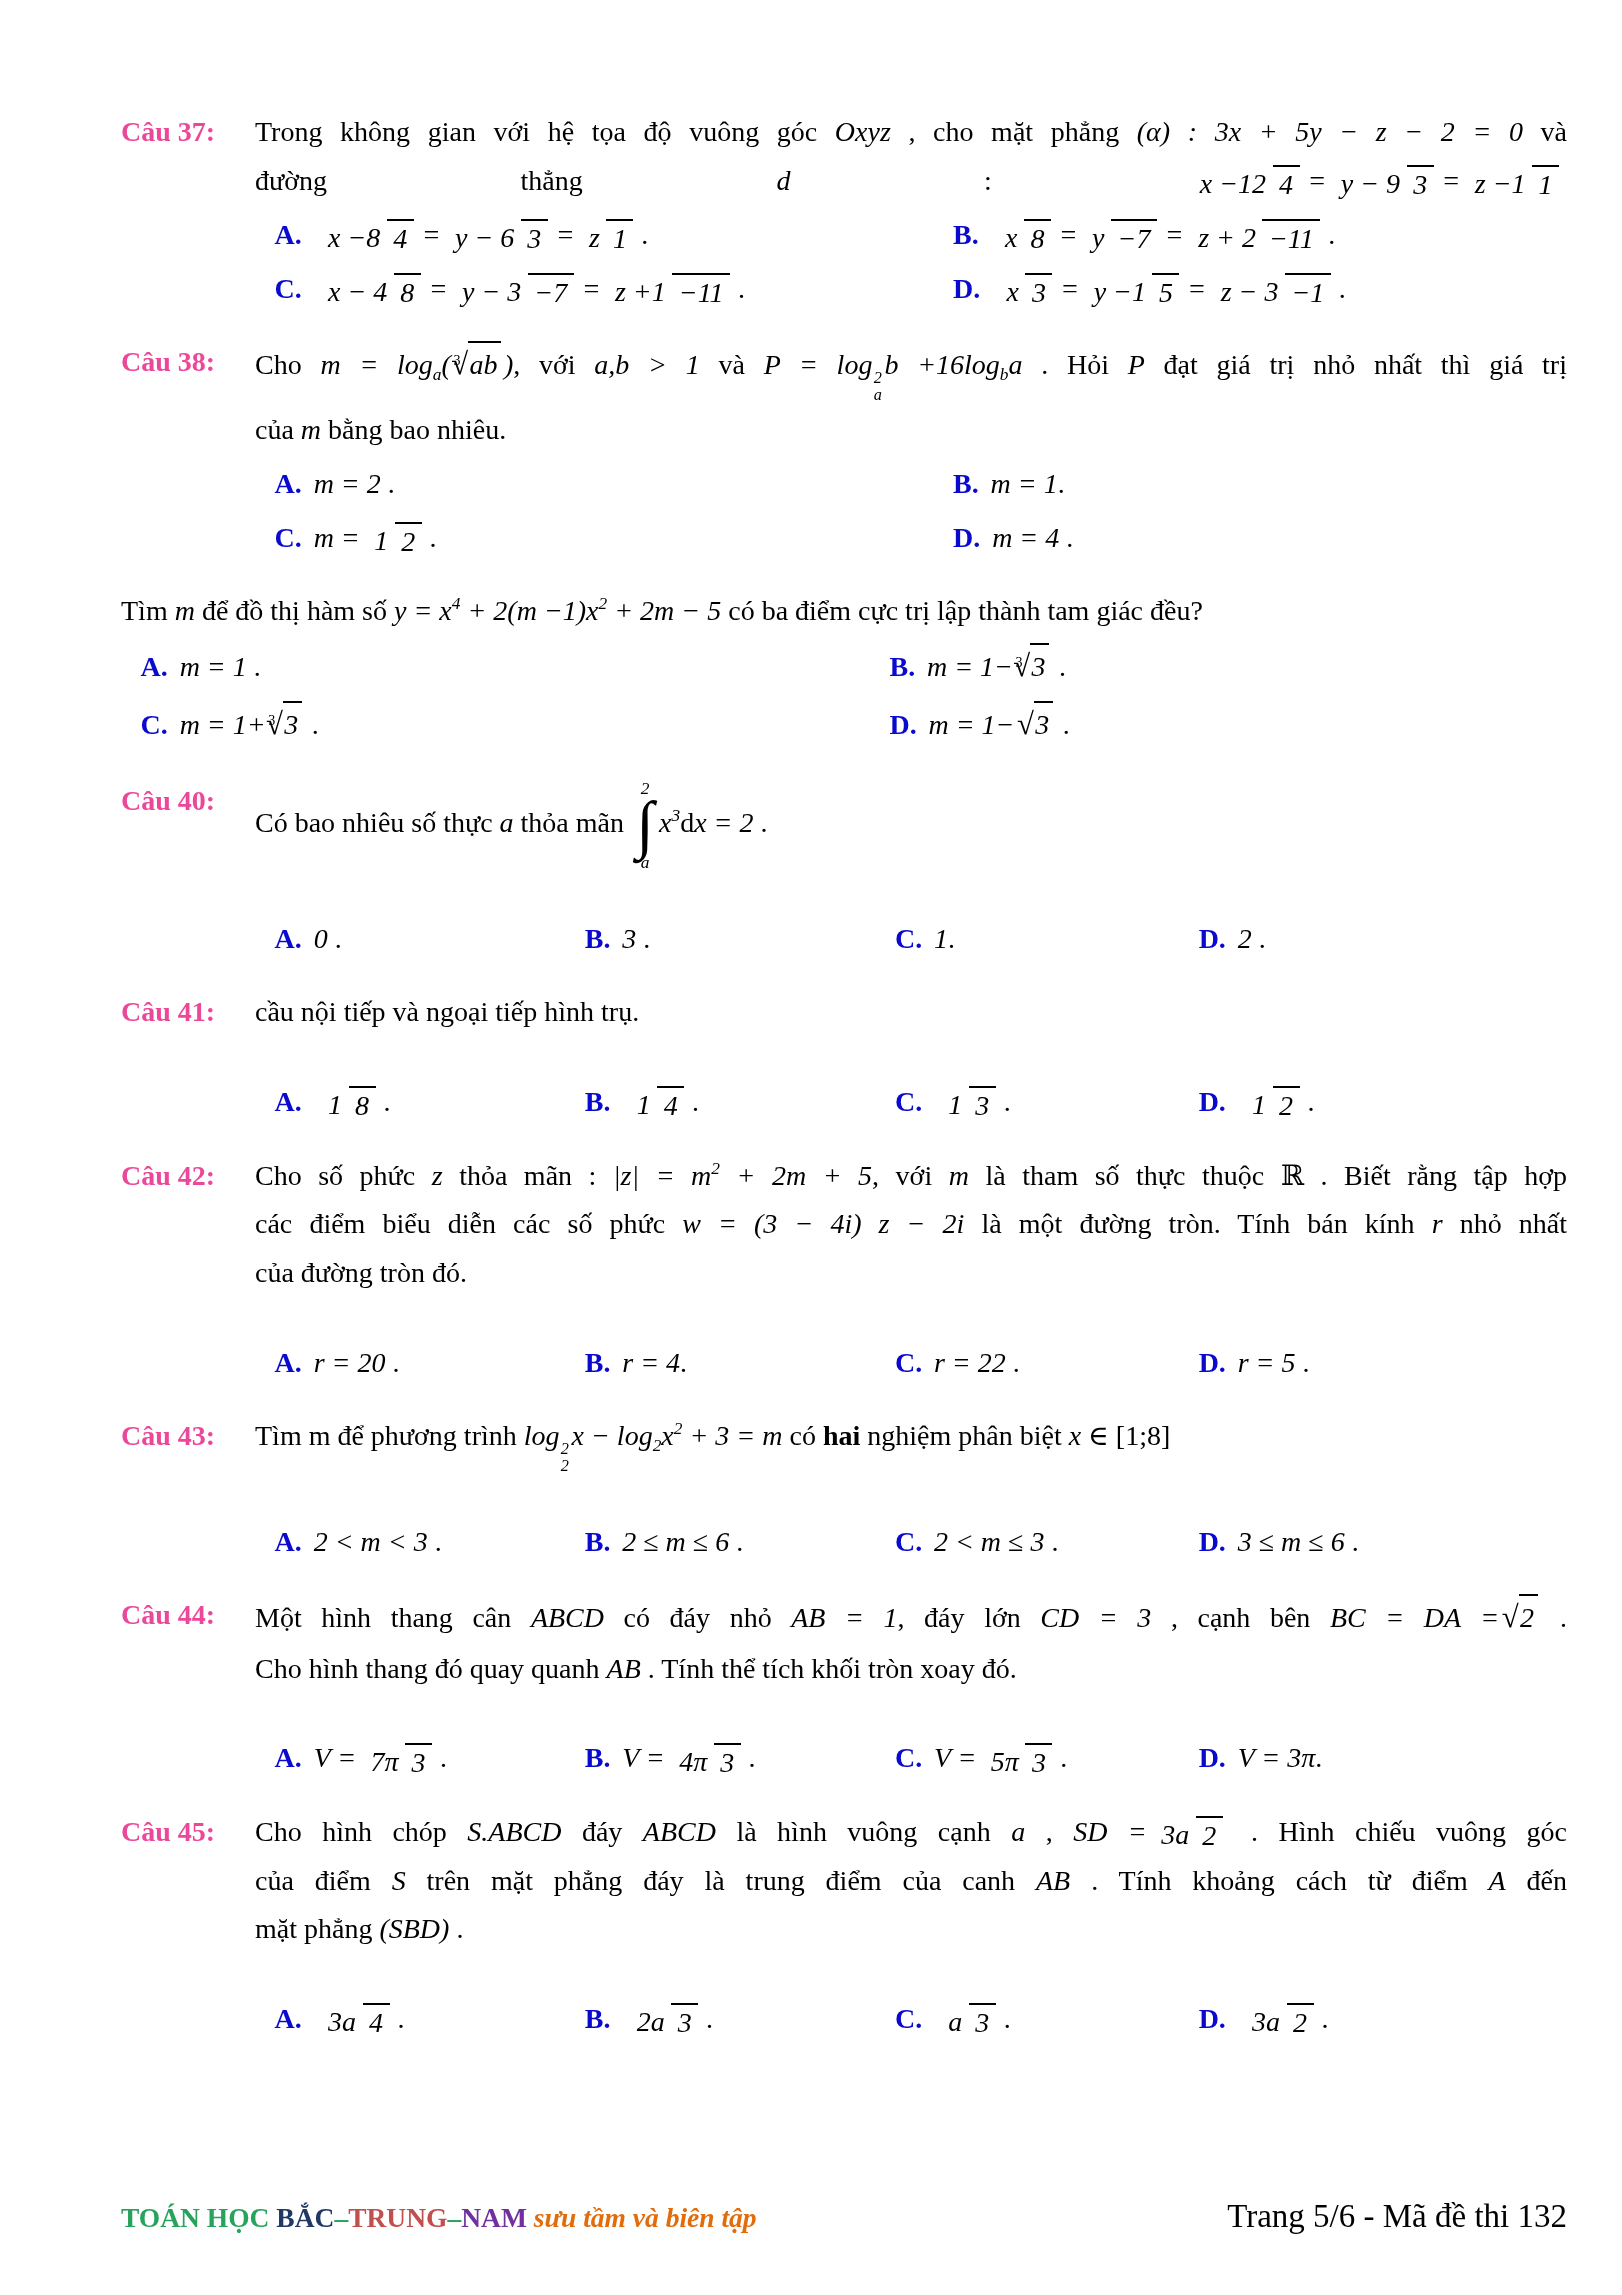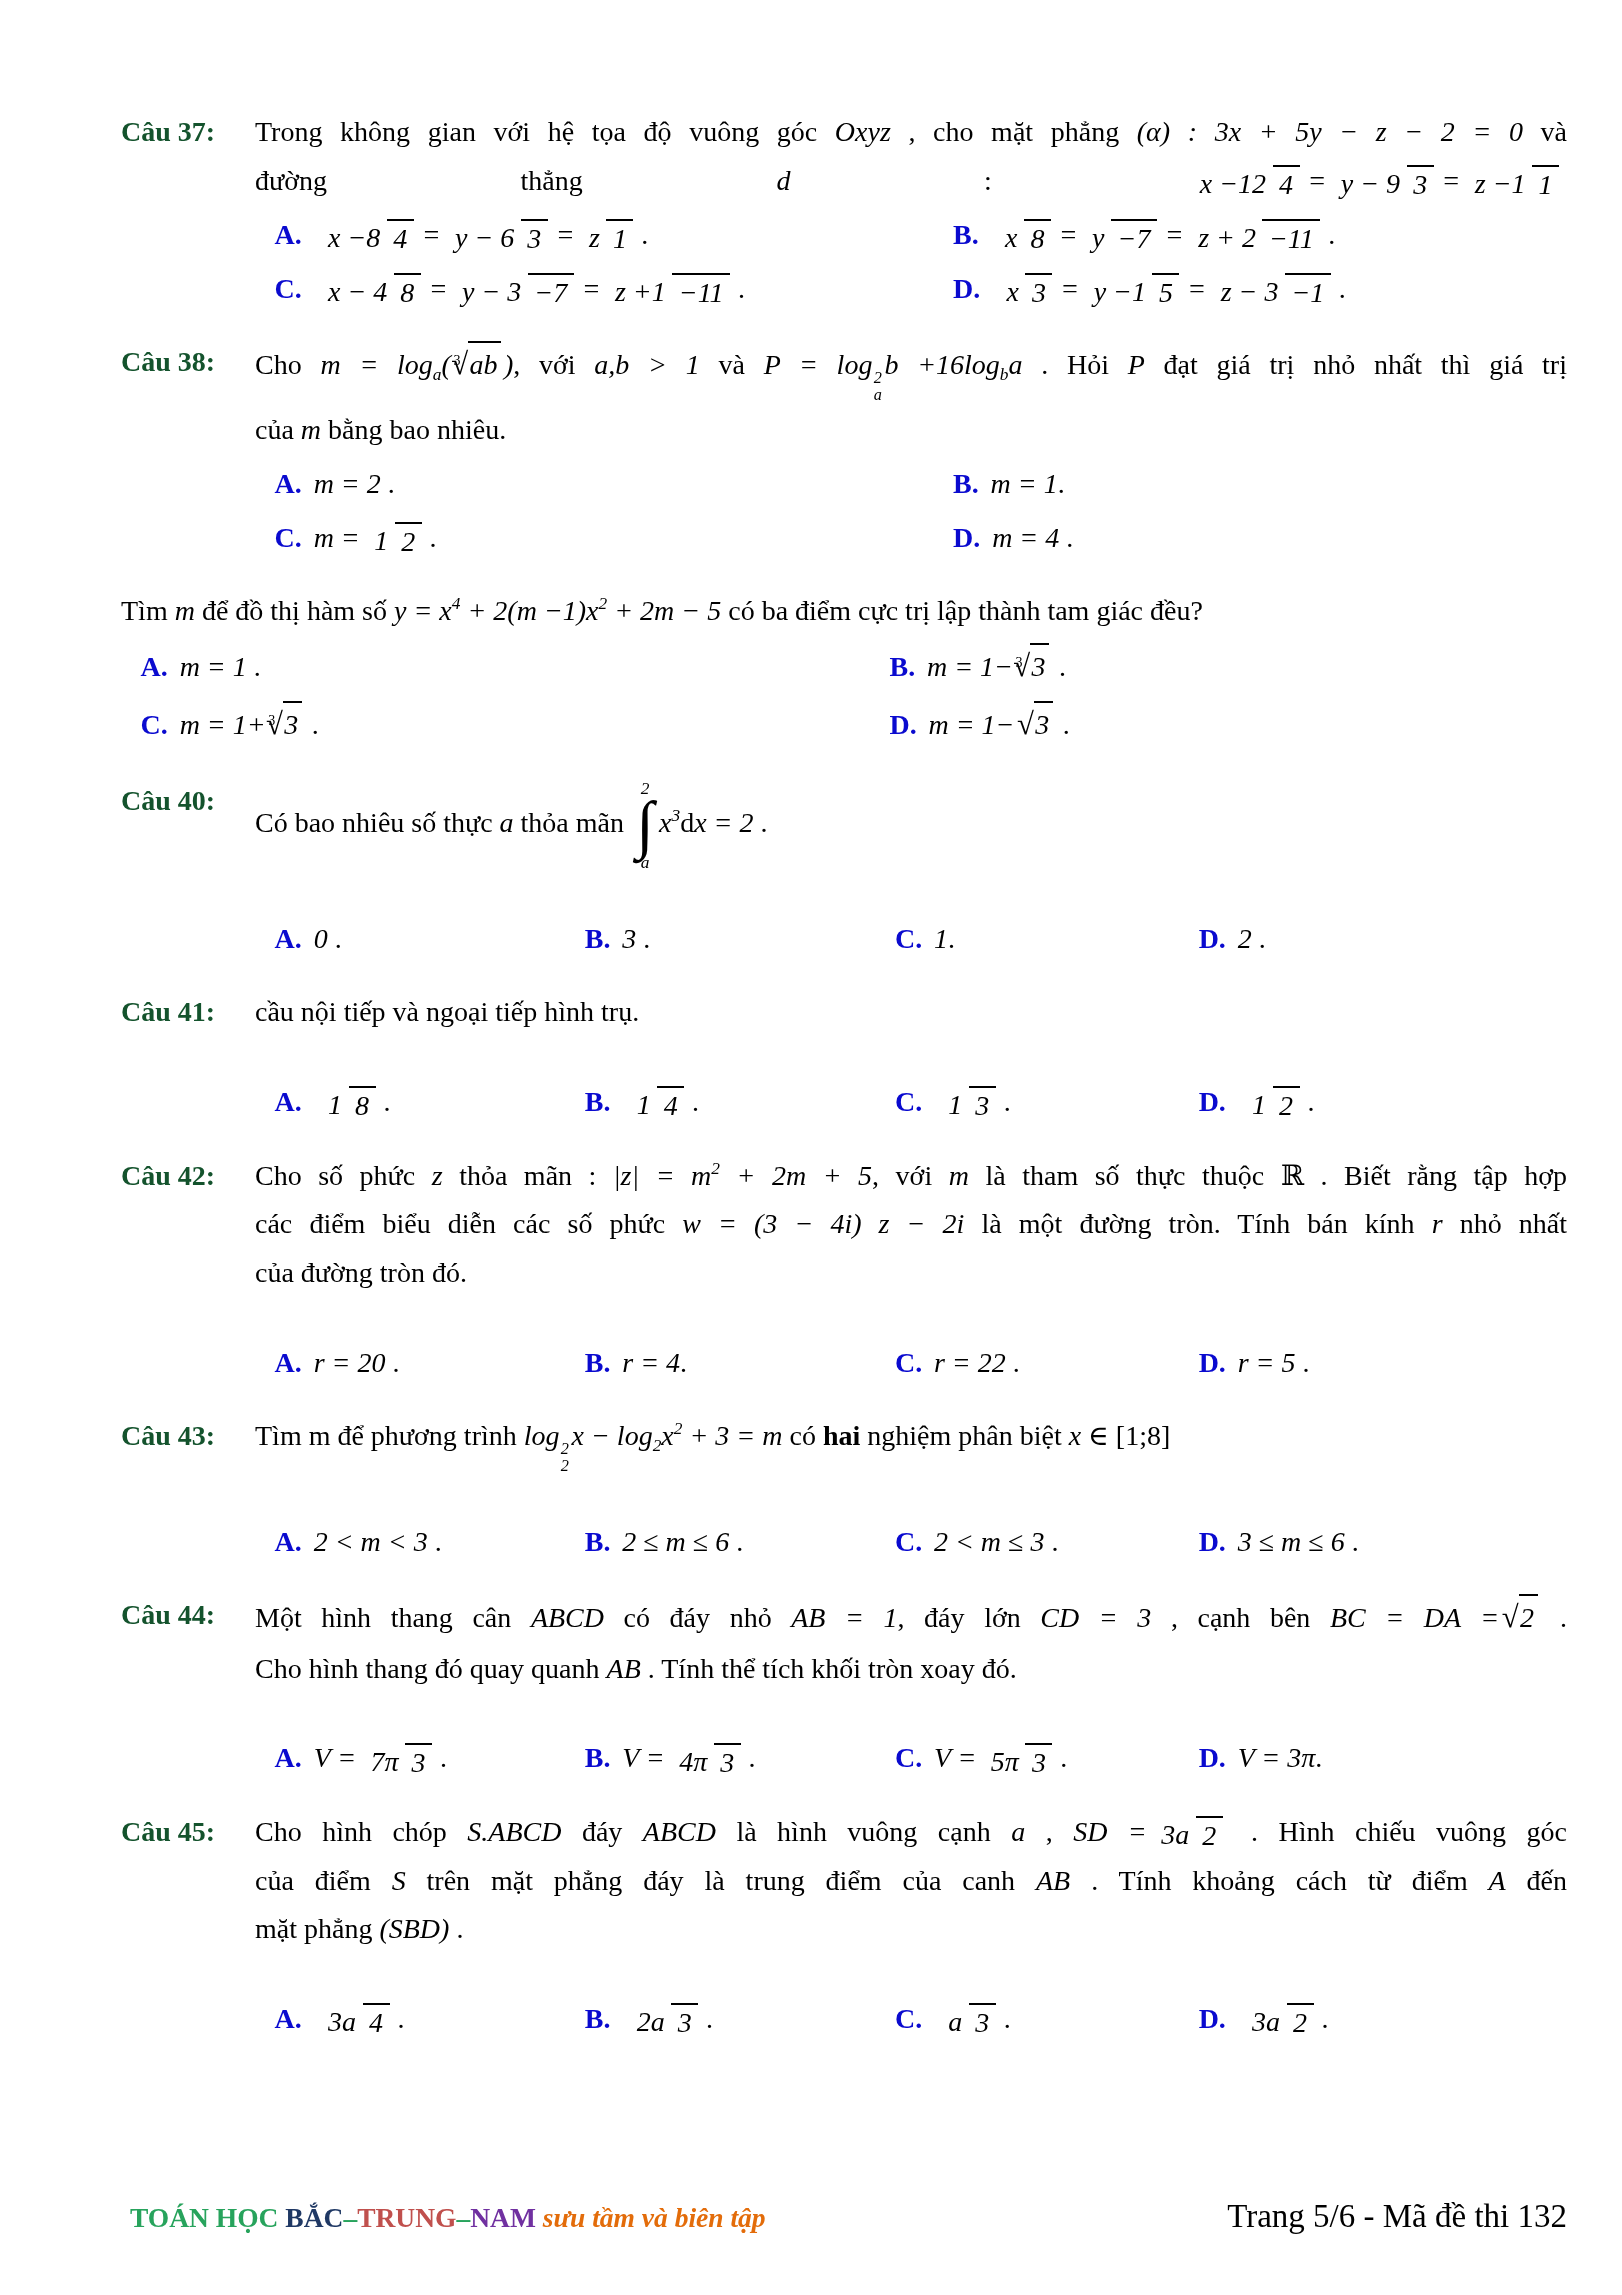--- a/index.html
+++ b/index.html
@@ -9,21 +9,21 @@
     background:#ffffff;
     box-sizing:border-box;
     padding:110px 56px 0 121px;
     font-family:"Liberation Serif","DejaVu Serif",serif;
     font-size:28px;color:#000;
     overflow:hidden;
   }
   .question{display:flex;margin-bottom:30px;}
   .qlabel{
     flex:0 0 134px;
-    color:#14532d;font-weight:bold;
+    color:#ec4899;font-weight:bold;
     white-space:nowrap;
     line-height:1.6;
   }
   .qbody{flex:1;min-width:0;}
   .qline{line-height:1.6;margin-bottom:3.9px;}
   .jl{text-align:justify;text-align-last:justify;}
   .tx{}
   .mi{font-style:italic;}
   .bd{font-weight:bold;}
   .sup{font-size:.62em;vertical-align:.62em;font-style:italic;}
@@ -41,21 +41,21 @@
   .int{display:inline-flex;flex-direction:column;align-items:center;
        vertical-align:middle;margin:0 5.2px;line-height:1;}
   .is{font-size:2.3em;line-height:.85;}
   .ih,.il{font-size:.62em;line-height:1.1;}
   .opts{display:grid;row-gap:10.5px;margin-top:9.2px;padding-left:19.6px;align-items:center;}
   .opts.cols2{grid-template-columns:52.5% 47.5%;}
   .opts.cols4{grid-template-columns:24% 24% 23.5% 28.5%;margin-top:45px;}
   .opt{line-height:1.55;}
   .letter{color:#0A0ACF;font-weight:bold;margin-right:11.8px;}
   .footer{
-    position:absolute;left:130px;right:56px;bottom:60px;
+    position:absolute;left:121px;right:56px;bottom:60px;
     display:flex;justify-content:space-between;align-items:baseline;
   }
   .fleft{font-weight:bold;font-size:27.5px;white-space:nowrap;}
   .fleft .it{font-style:italic;}
   .fright{font-size:33px;}
 </style>
 </head>
 <body>
 
 <div class="page">

